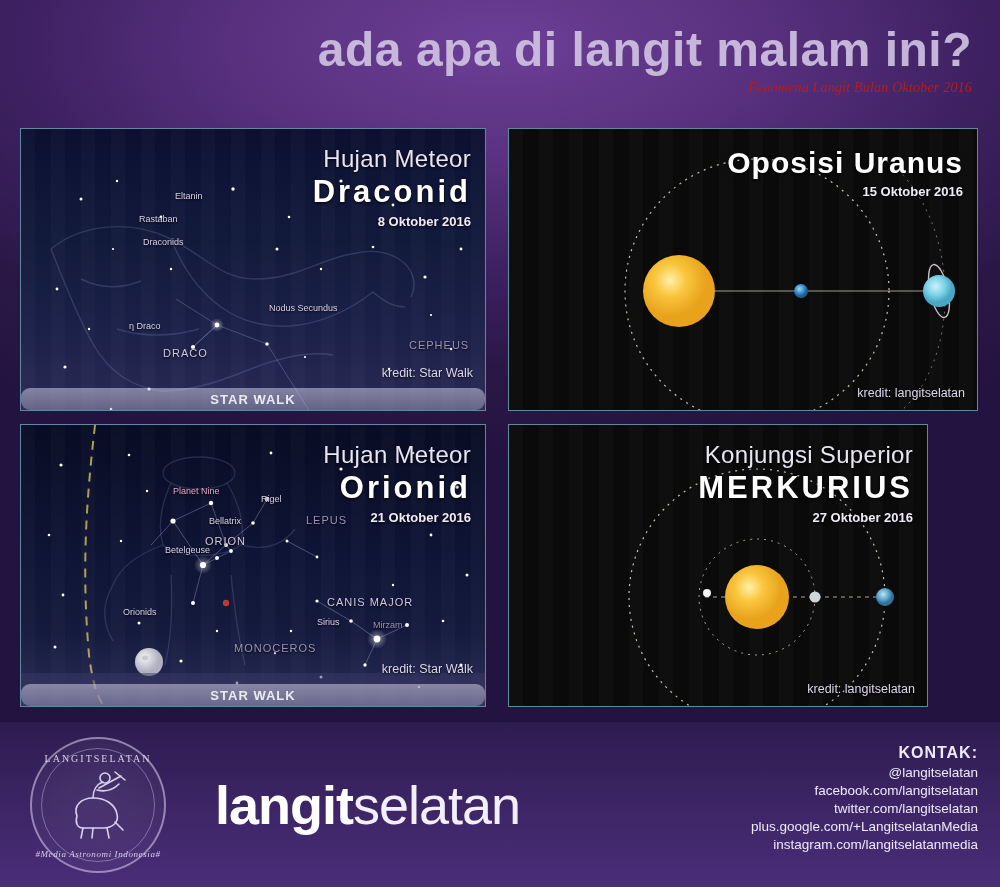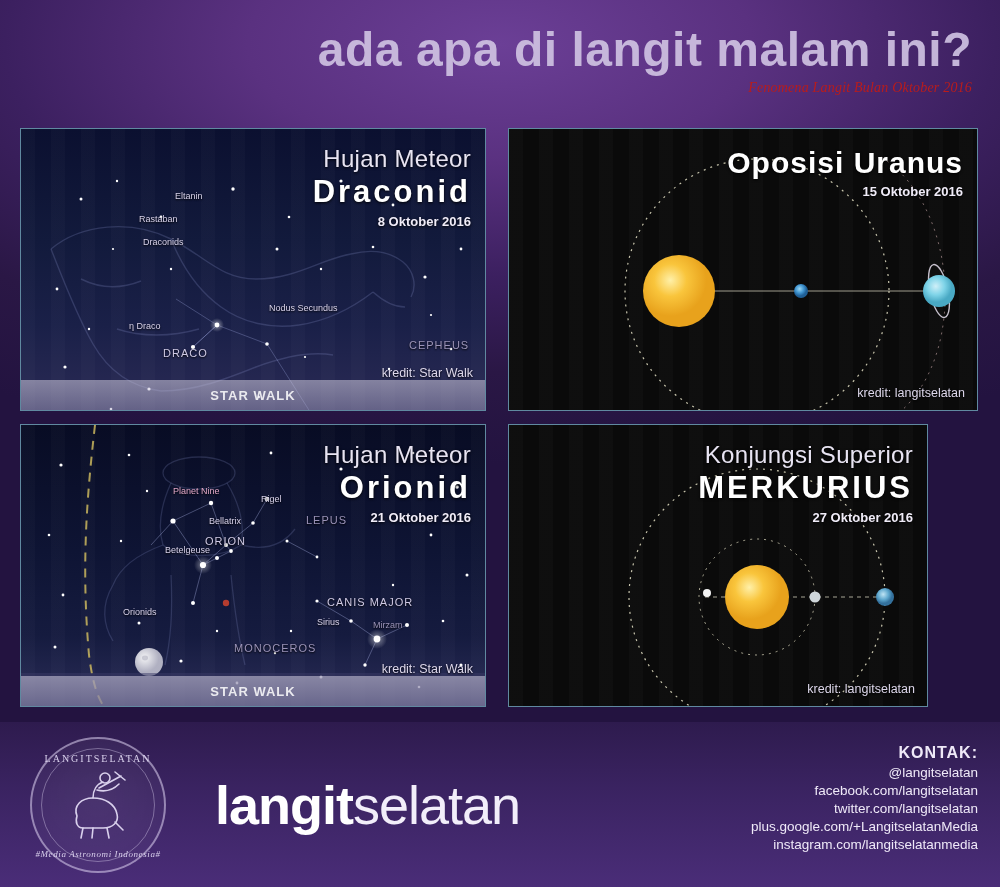--- a/index.html
+++ b/index.html
@@ -70,23 +70,23 @@
   .p-name.tight { letter-spacing: 1px; }
   .p-date   { font-size: 13px; font-weight: 700; color: #f0ecf8; margin-top: 4px; }
   .p-head.big-title .p-name { font-size: 30px; }
   .credit {
     position: absolute; right: 12px; bottom: 10px;
     font-size: 12.5px; color: #ded8ec;
     text-shadow: 0 1px 2px rgba(0,0,0,0.9);
   }
   .credit-sw { bottom: 30px; }
   .starwalk-bar {
-    position: absolute; left: 0; right: 0; bottom: 0; height: 30px;
+    position: absolute; left: 0; right: 0; bottom: 0; height: 22px;
     background: linear-gradient(180deg, rgba(210,205,225,0.55), rgba(170,165,195,0.45));
-    display: flex; align-items: center; justify-content: center;
+    display: flex; align-items: center; justify-content: center; border-radius: 9px;
   }
   .starwalk-bar span {
     font-size: 13px; color: #ffffff; font-weight: 700; letter-spacing: 1px;
     opacity: 0.85;
   }
   
   .slabel {
     position: absolute; color: #d8d2ea; font-size: 9px;
     text-shadow: 0 1px 2px #000; white-space: nowrap;
   }

